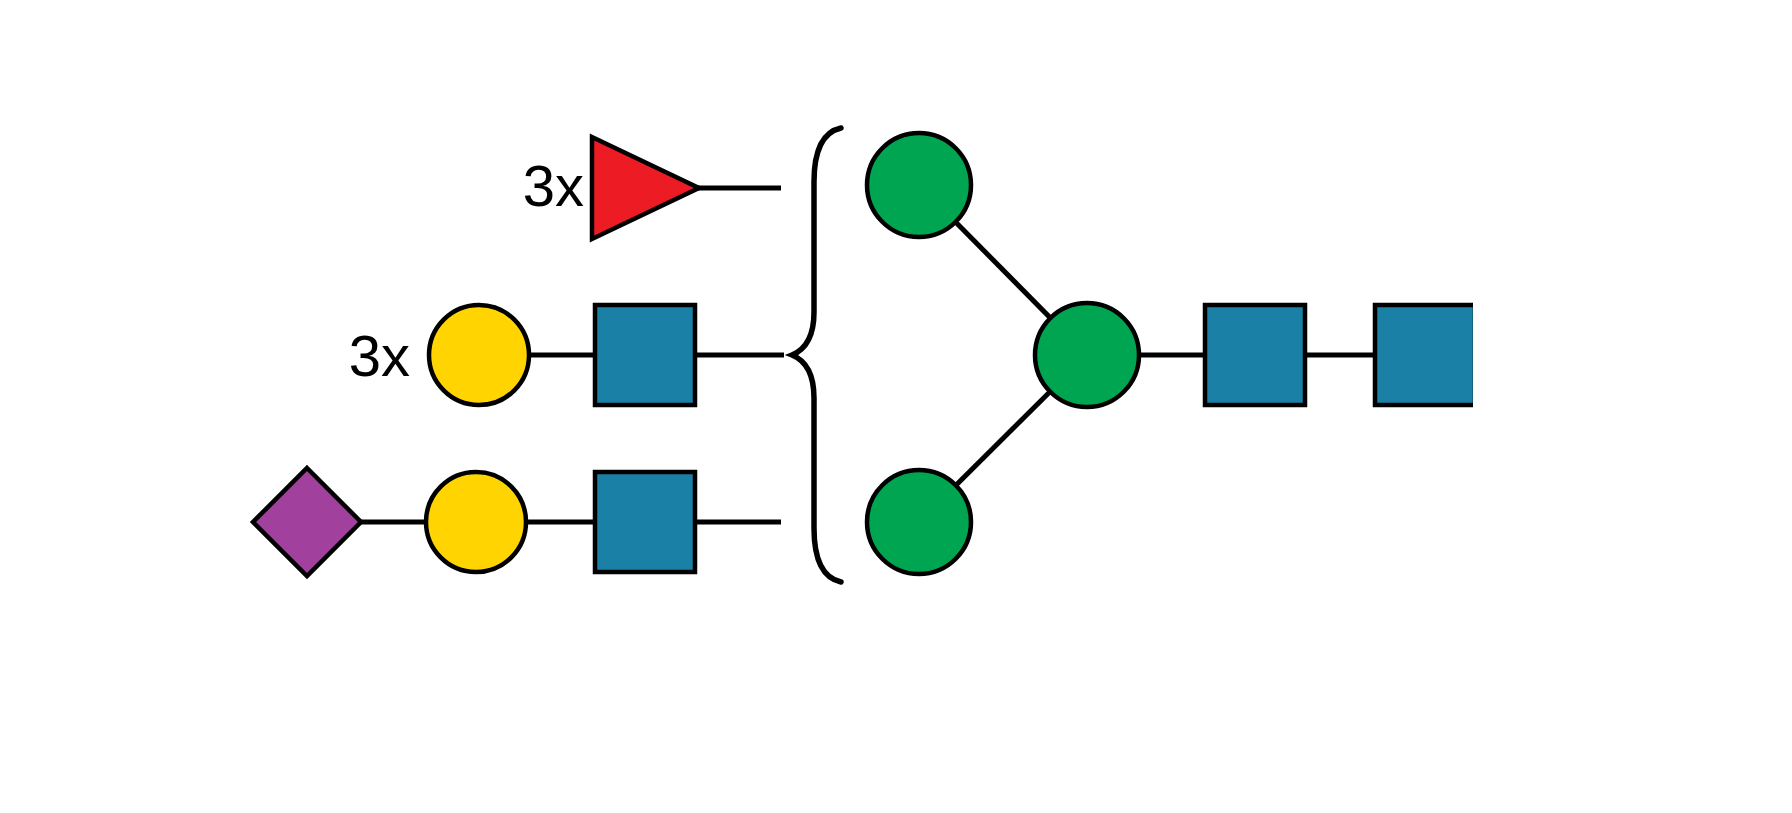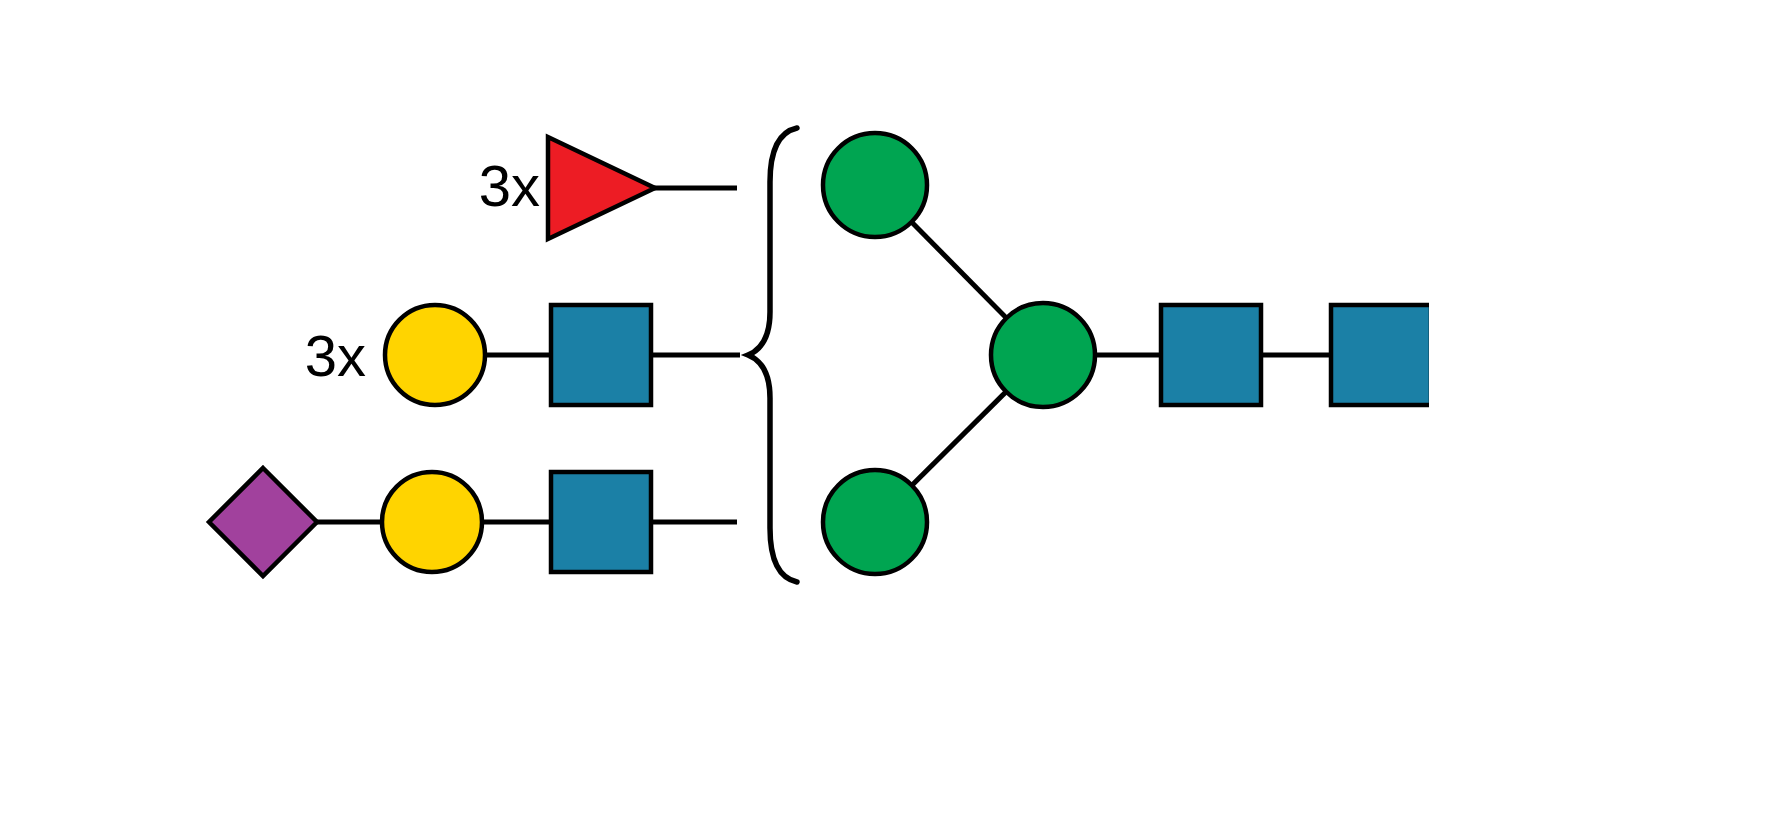--- a/index.html
+++ b/index.html
@@ -6,20 +6,21 @@
     margin: 0;
     padding: 0;
     background: #ffffff;
   }
   .stage {
     position: relative;
     width: 1429px;
     height: 813px;
     background: #ffffff;
     overflow: hidden;
+    padding-left: 44px;
   }
   svg {
     display: block;
   }
   .edge {
     stroke: #000000;
     stroke-width: 5;
     fill: none;
   }
   .brace {

